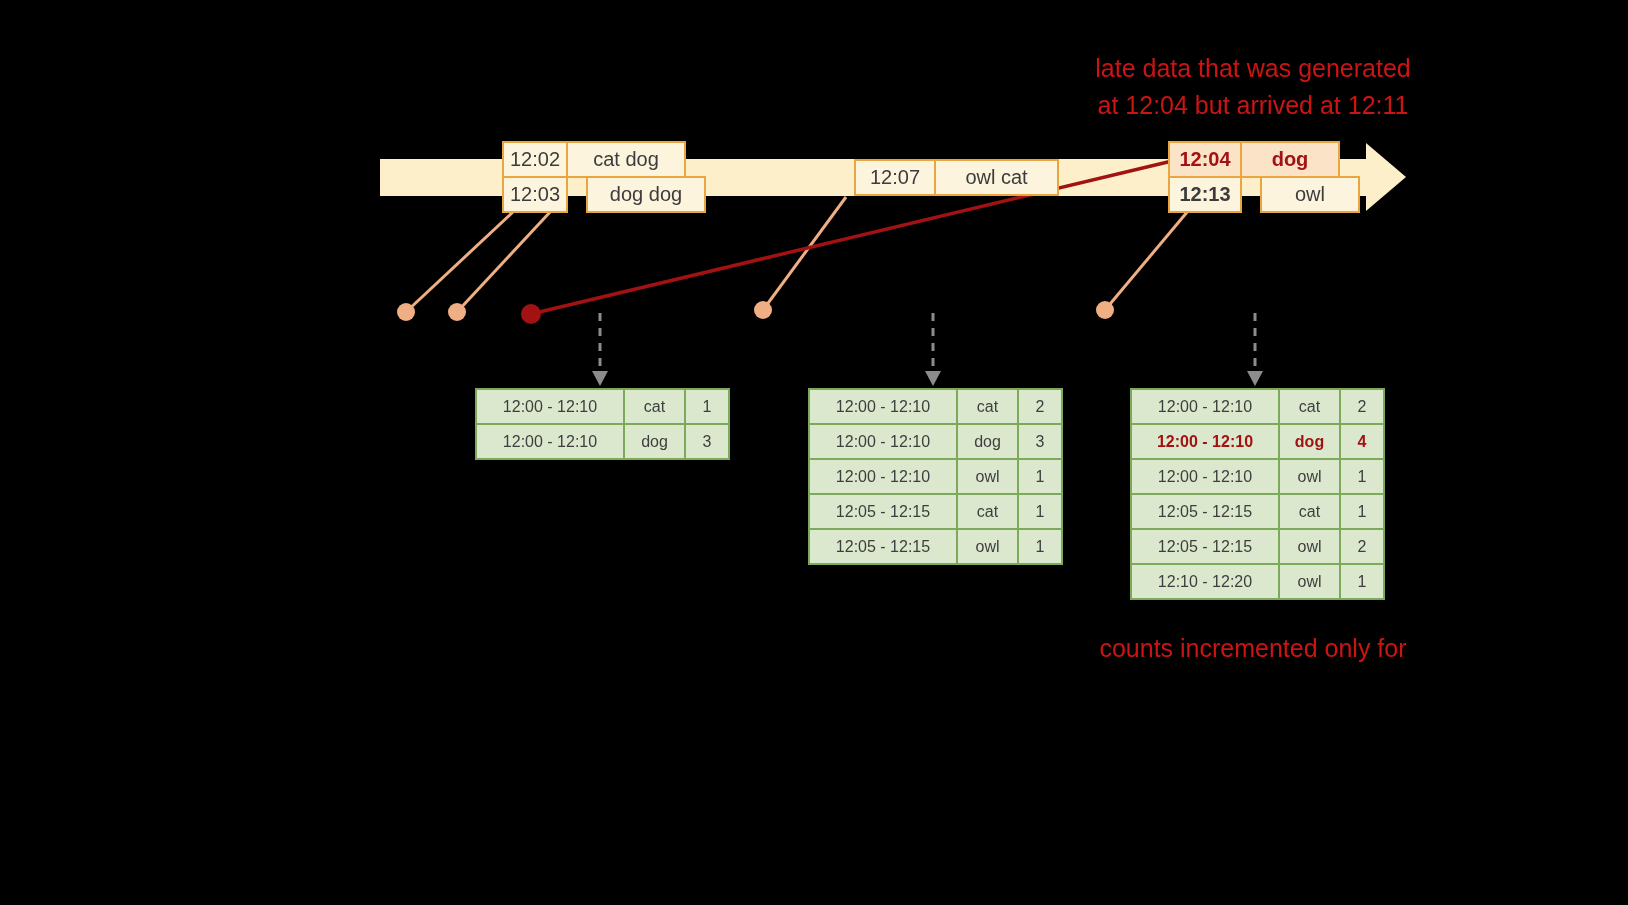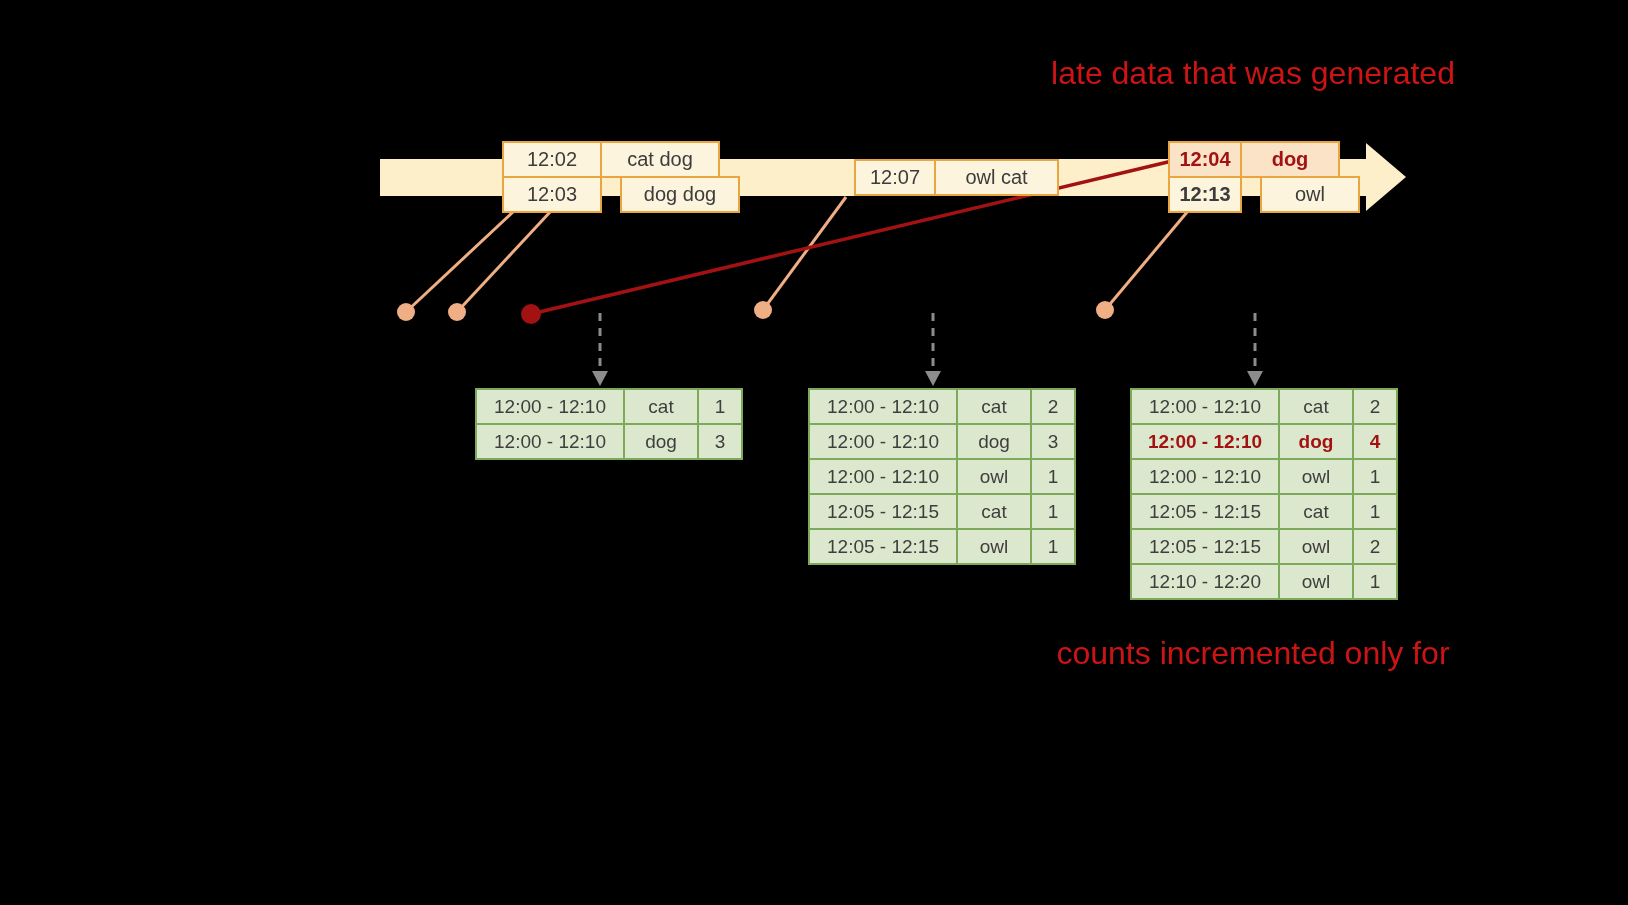--- a/index.html
+++ b/index.html
@@ -48,21 +48,21 @@
   .event-row + .event-row { margin-top: -2px; gap: 20px; }
   .ecell {
     height: 37px;
     display: flex; align-items: center; justify-content: center;
     background: var(--event-fill, #fdf4dd);
     border: 2px solid var(--event-border, #e9a640);
     font-size: 20px;
     color: #3c3c3c;
   }
   .ecell.words { margin-left: -2px; }
-  .ecell.time  { width: 100px; }
+  .ecell.time  { width: 66px; }
   .ecell.words { width: 120px; }
   .g2 .ecell.time  { width: 82px; }
   .g2 .ecell.words { width: 125px; }
   .g3 .ecell.time  { width: 74px; font-weight: bold; }
   .g3 .ecell.words { width: 100px; }
   .event-row.late .ecell {
     background: var(--late-event-fill, #fbe3c7);
     color: var(--late-red, #a31212);
     font-weight: bold;
   }
@@ -89,42 +89,42 @@
 
   
   .result-table { position: absolute; display: flex; flex-direction: column; }
   .rrow { display: flex; }
   .rrow + .rrow { margin-top: -2px; }
   .rcell {
     height: 37px;
     display: flex; align-items: center; justify-content: center;
     background: var(--table-fill, #dce8cd);
     border: 2px solid var(--table-border, #7daa5a);
-    font-size: 19px;
+    font-size: 16px;
     color: #3e3e3e;
   }
   .rcell + .rcell { margin-left: -2px; }
   .rcell.window { width: 150px; }
-  .rcell.word   { width: 76px; }
+  .rcell.word   { width: 63px; }
   .rcell.count  { width: 46px; }
   .rrow.highlight .rcell {
     color: var(--late-red, #a31212);
     font-weight: bold;
   }
   #result-table-1 { left: 475px; top: 388px; }
   #result-table-2 { left: 808px; top: 388px; }
   #result-table-3 { left: 1130px; top: 388px; }
 
   
   .annotation {
     position: absolute;
     width: 420px;
     text-align: center;
     color: var(--annotation-red, #cc1414);
-    font-size: 32px;
+    font-size: 25px;
     line-height: 1.48;
   }
   #annotation-top    { left: 1043px; top: 50px; }
   #annotation-bottom { left: 1043px; top: 630px; }
 </style>
 </head>
 <body>
 
 <div class="canvas">
 
@@ -268,18 +268,19 @@
 
       <div class="rrow">
         <div class="rcell window">12:10 - 12:20</div>
         <div class="rcell word">owl</div>
         <div class="rcell count">1</div>
       </div>
     </div>
 
   <div class="annotation" id="annotation-top">
     <div>late data that was generated</div>
+    <div>at 12:04 but arrived at 12:11</div>
   </div>
   <div class="annotation" id="annotation-bottom">
     <div>counts incremented only for</div>
   </div>
 
 </div>
 
 </body></html>

